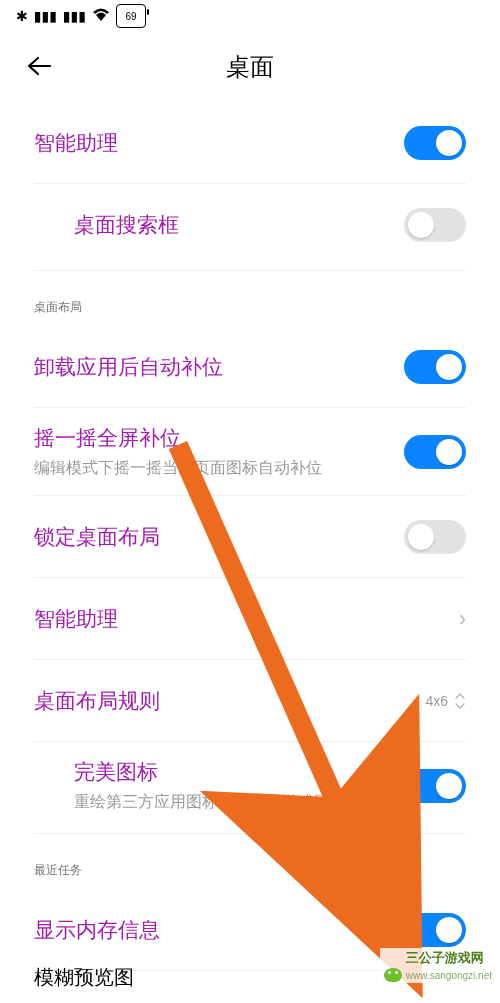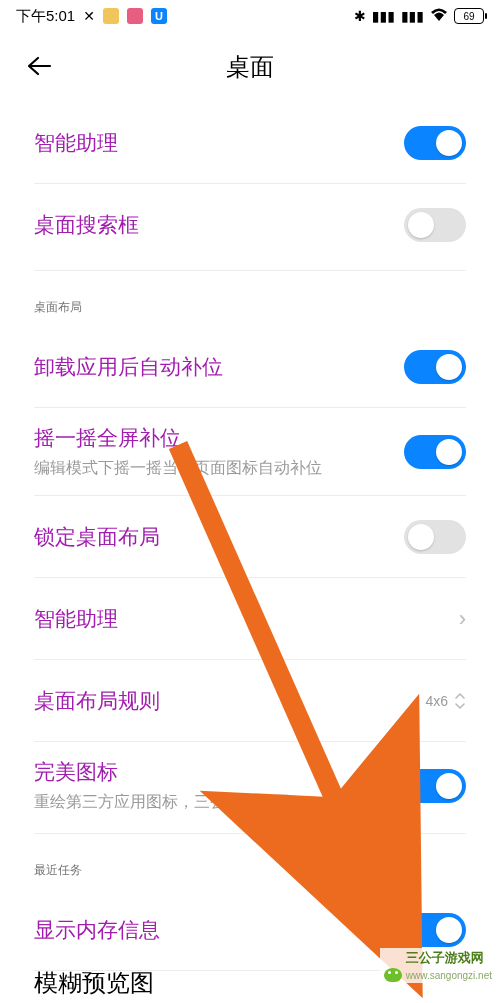--- a/index.html
+++ b/index.html
@@ -24,21 +24,21 @@
   .status-left { display: flex; align-items: center; gap: 8px; }
   .status-right { display: flex; align-items: center; gap: 6px; font-size: 14px; }
   .sb-icon { font-size: 14px; line-height: 1; }
   .sb-square { width: 16px; height: 16px; border-radius: 3px; display: inline-block; }
   .sq-yellow { background: #f0c55a; }
   .sq-pink   { background: #e85d82; }
   .sq-blue   { background: #0a84ff; color:#fff; font-size:11px; font-weight:700; text-align:center; line-height:16px; }
   .battery {
     border: 1.5px solid #000;
     border-radius: 4px;
-    width: 30px; height: 16px;
+    width: 30px; height: 24px;
     position: relative;
     font-size: 10px;
     display:flex; align-items:center; justify-content:center;
   }
   .battery:after {
     content:"";
     position:absolute; right:-4px; top:4px;
     width:2px; height:6px; background:#000; border-radius:1px;
   }
 
@@ -64,21 +64,21 @@
   }
 
   .row {
     display: flex;
     align-items: center;
     justify-content: space-between;
     min-height: 82px;
     border-bottom: 1px solid #ededed;
     padding: 16px 0;
   }
-  .row.no-div { border-bottom: none; }
+  .row.no-div { border-bottom: none; margin-left: 40px; }
   .row .label {
     font-size: 21px;
     font-weight: 500;
     color: #a21caf;
   }
   .row .sub {
     font-size: 16px;
     color: #9a9a9a;
     margin-top: 6px;
     font-weight: 400;
@@ -131,35 +131,28 @@
     padding: 1px 4px;
     display:flex; align-items:flex-end; gap:4px;
   }
   .wm-dot { width:18px; height:14px; background:#6fbf2a; border-radius:50% 50% 45% 45%; position:relative; }
   .wm-dot::before, .wm-dot::after{
     content:""; position:absolute; top:3px; width:3px; height:3px; background:#fff; border-radius:50%;
   }
   .wm-dot::before{ left:4px; } .wm-dot::after{ right:4px; }
 
   .cutoff {
-    position:absolute; left:34px; bottom:4px;
-    font-size:24px; font-weight:500;
+    position:absolute; left:34px; bottom:12px;
+    font-size:20px; font-weight:500;
   }
 </style>
 </head>
 <body>
 
 <div class="status-bar">
-  <div class="status-left">
-    <span>下午5:01</span>
-    <span class="sb-icon">✕</span>
-    <span class="sb-square sq-yellow"></span>
-    <span class="sb-square sq-pink"></span>
-    <span class="sb-square sq-blue">U</span>
-  </div>
   <div class="status-right">
     <span class="sb-icon">✱</span>
     <span class="sb-icon">▮▮▮</span>
     <span class="sb-icon">▮▮▮</span>
     <span class="sb-icon">
       <svg width="18" height="14" viewBox="0 0 18 14">
           <path d="M9 13 L4 7 Q9 2 14 7 Z M1 4 Q9 -3 17 4 L15 6 Q9 0 3 6 Z" fill="#000"></path>
         </svg>
     </span>
     <span class="battery">

